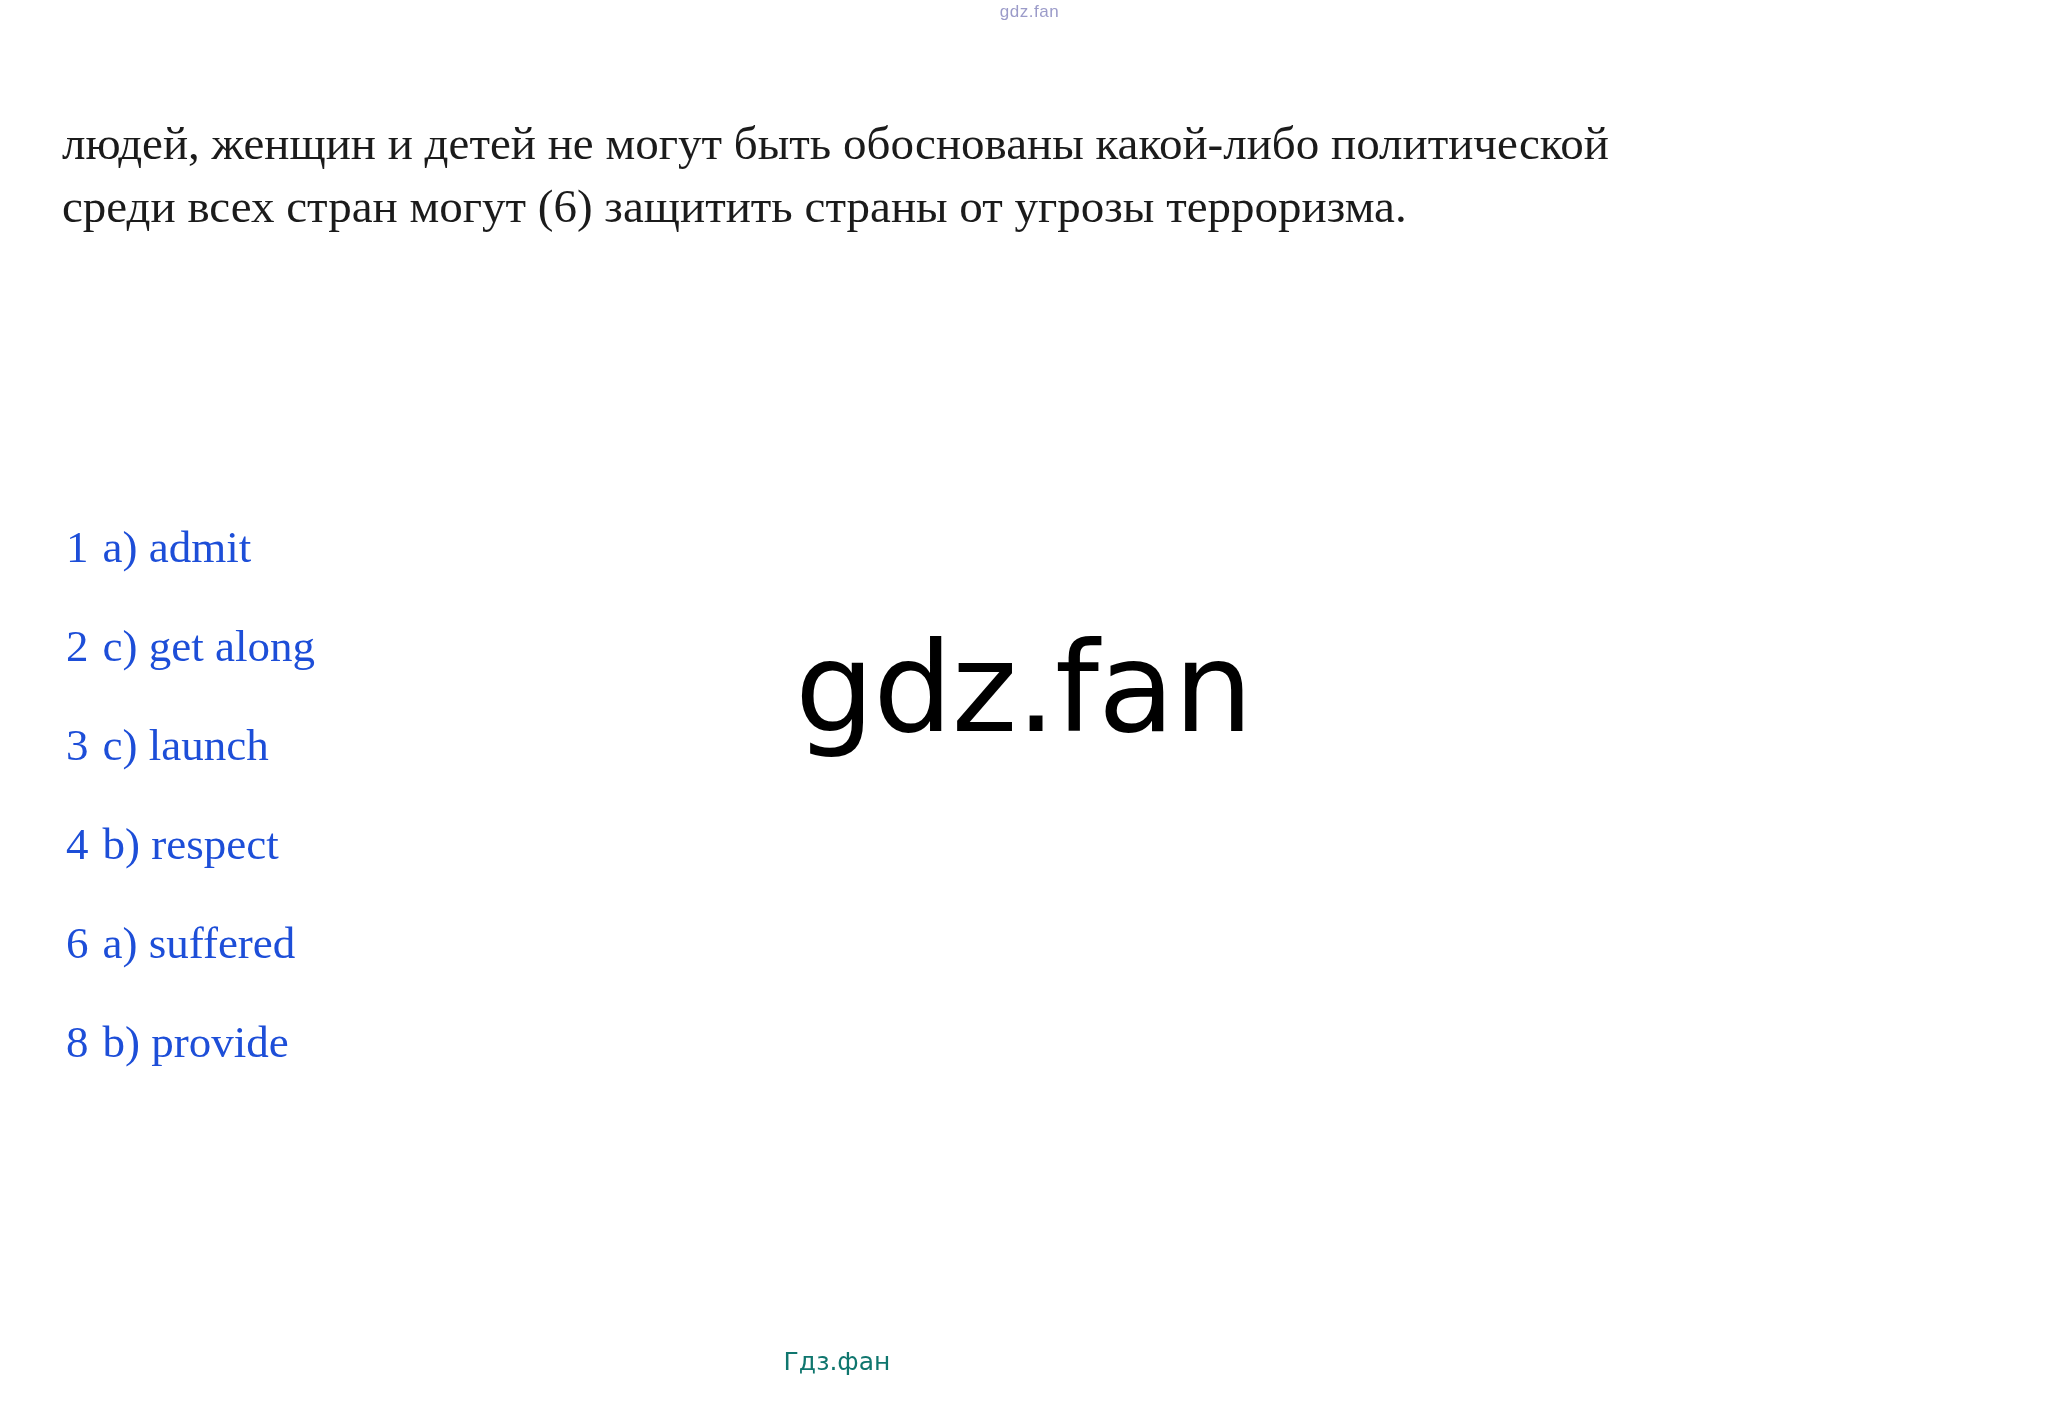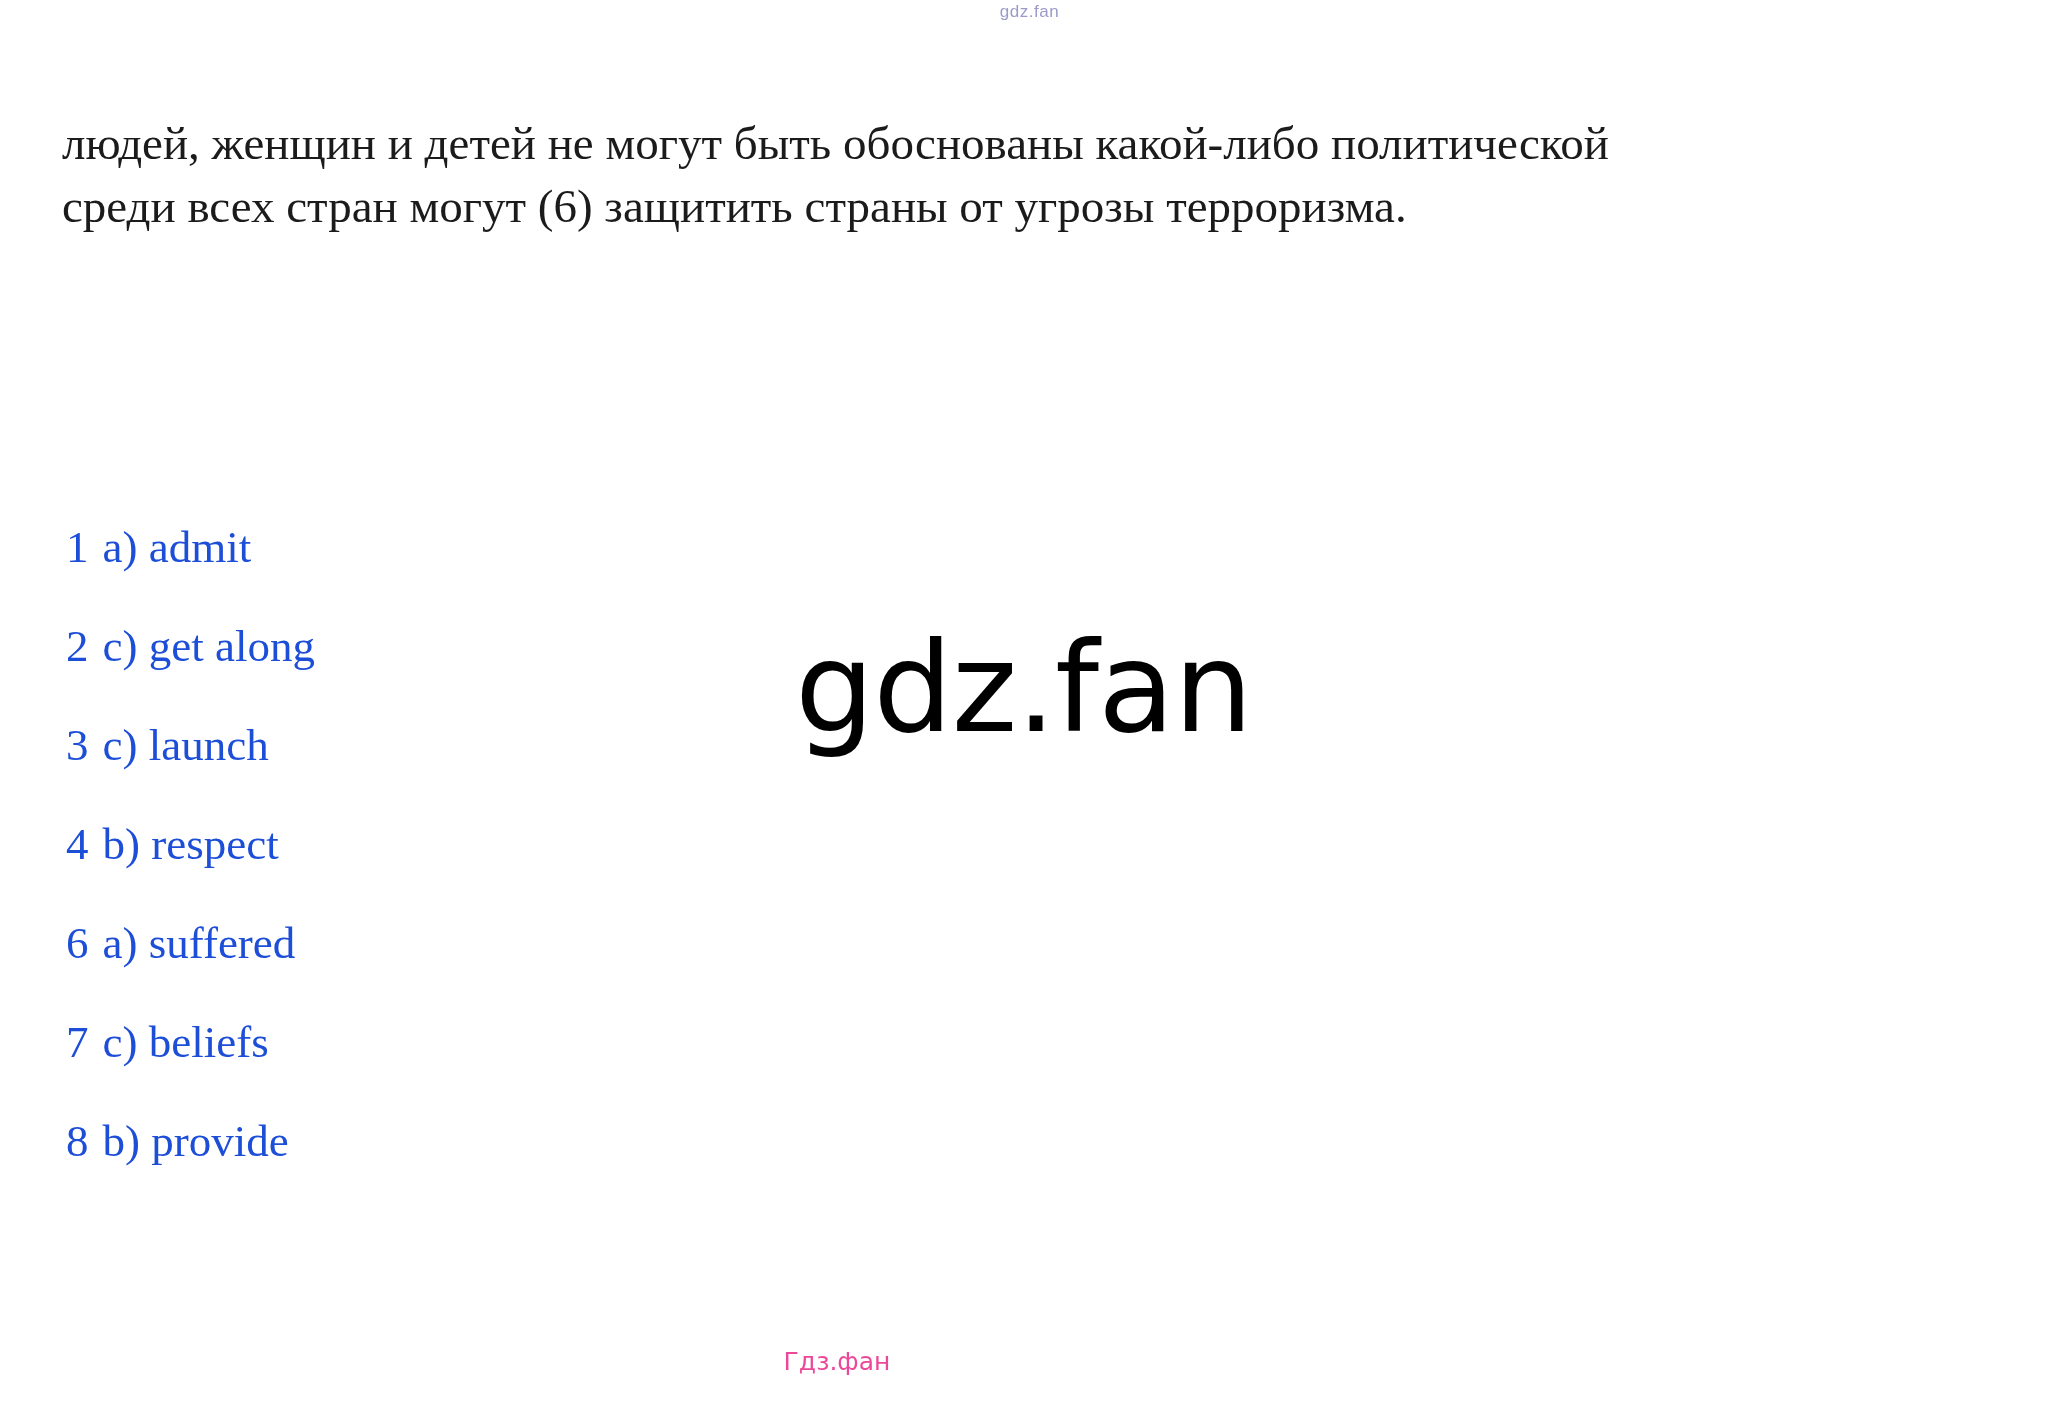--- a/index.html
+++ b/index.html
@@ -82,21 +82,21 @@
   }
 
   .bottom-watermark {
     position: absolute;
     left: 0;
     bottom: 28px;
     width: 1674px;
     text-align: center;
     font-family: "DejaVu Sans", sans-serif;
     font-size: 25px;
-    color: #ec4899;
+    color: #0f766e;
   }
 </style>
 </head>
 <body>
 
 <div class="top-watermark">gdz.fan</div>
 
 <div class="page">
 
   <div class="paragraph">
@@ -114,23 +114,20 @@
     <div class="answer-item">
       <span class="num">3</span><span>c) launch</span>
     </div>
     <div class="answer-item">
       <span class="num">4</span><span>b) respect</span>
     </div>
     <div class="answer-item">
       <span class="num">6</span><span>a) suffered</span>
     </div>
     <div class="answer-item">
-      <span class="num">7</span><span>c) beliefs</span>
-    </div>
-    <div class="answer-item">
       <span class="num">8</span><span>b) provide</span>
     </div>
   </div>
 
   <div class="center-watermark">gdz.fan</div>
 
 </div>
 
 <div class="bottom-watermark">Гдз.фан</div>
 

